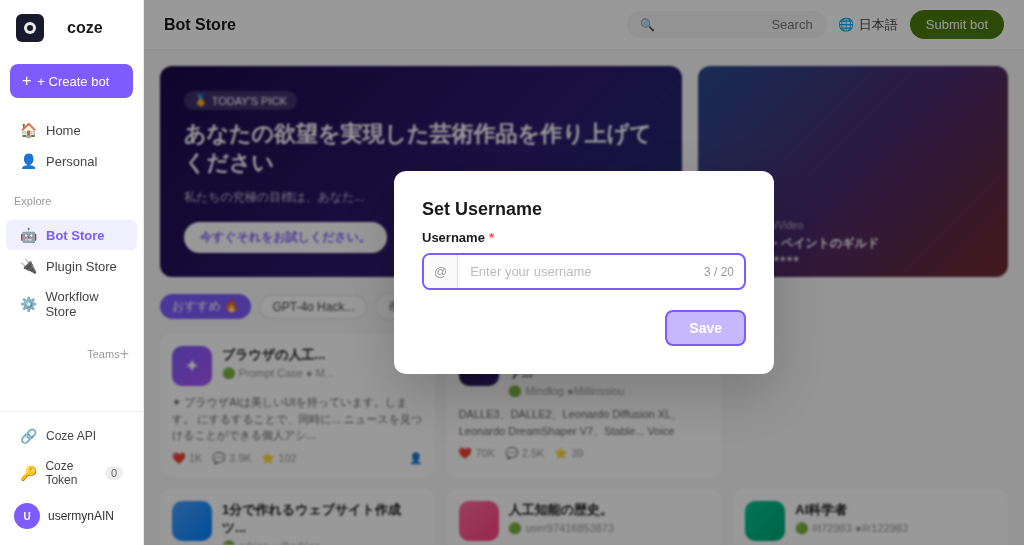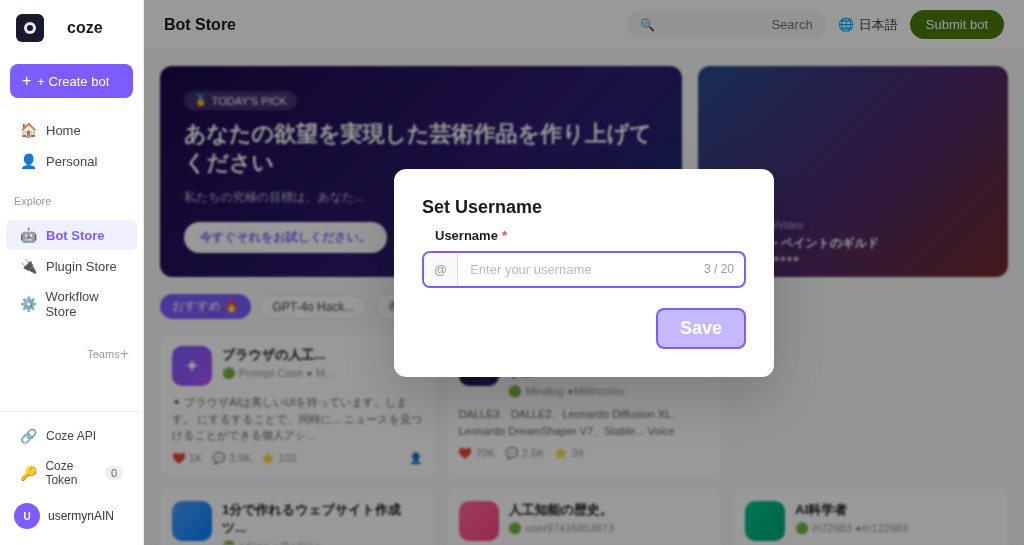--- a/index.html
+++ b/index.html
@@ -293,21 +293,21 @@
     }
     .modal {
       background: #fff;
       border-radius: 12px;
       padding: 28px;
       width: 380px;
       box-shadow: 0 20px 60px rgba(0,0,0,0.2);
     }
     .modal-title { font-size: 18px; font-weight: 700; color: #1a1a1a; margin-bottom: 10px; }
     .modal-desc { font-size: 13px; color: #666; margin-bottom: 20px; line-height: 1.5; }
-    .modal-label { font-size: 13px; font-weight: 600; color: #1a1a1a; margin-bottom: 8px; display: flex; align-items: center; gap: 4px; margin-left: 13px; }
+    .modal-label { font-size: 13px; font-weight: 600; color: #1a1a1a; margin-bottom: 8px; display: flex; align-items: center; gap: 4px; }
     .modal-label .required { color: #ff4444; }
     .modal-input-wrap {
       display: flex;
       align-items: center;
       border: 2px solid #7c5cfc;
       border-radius: 8px;
       overflow: hidden;
       margin-bottom: 20px;
     }
     .modal-input-prefix {
@@ -328,21 +328,21 @@
     }
     .modal-input::placeholder { color: #bbb; }
     .modal-input-count { padding: 9px 10px; color: #999; font-size: 12px; }
     .modal-actions { display: flex; justify-content: flex-end; }
     .modal-save-btn {
       background: #c5b8fc;
       color: #fff;
       border: 2px solid #7c5cfc;
       border-radius: 8px;
       padding: 8px 22px;
-      font-size: 18px;
+      font-size: 14px;
       font-weight: 600;
       cursor: pointer;
     }
   </style>
 </head>
 <body>
 
 <div class="sidebar">
   <div class="sidebar-logo">
     <div class="logo-icon">

